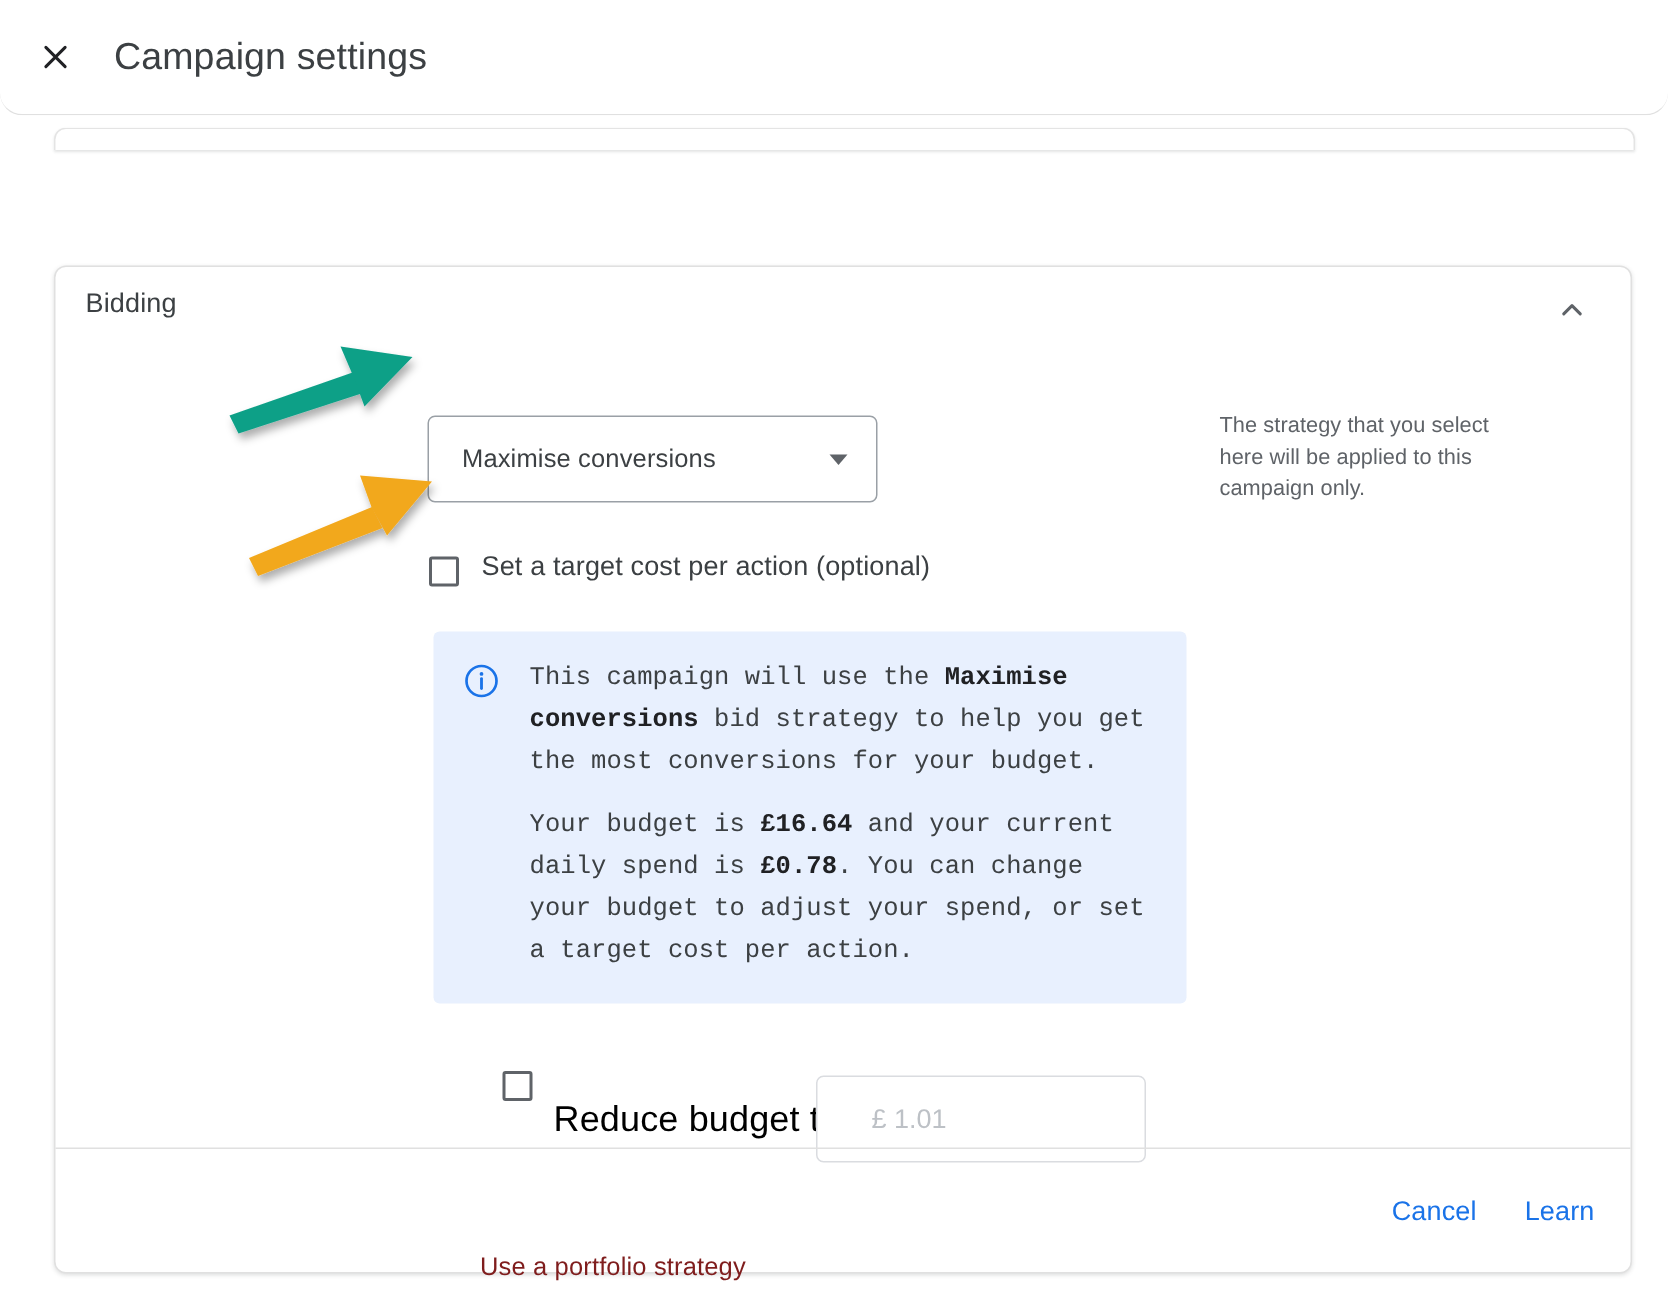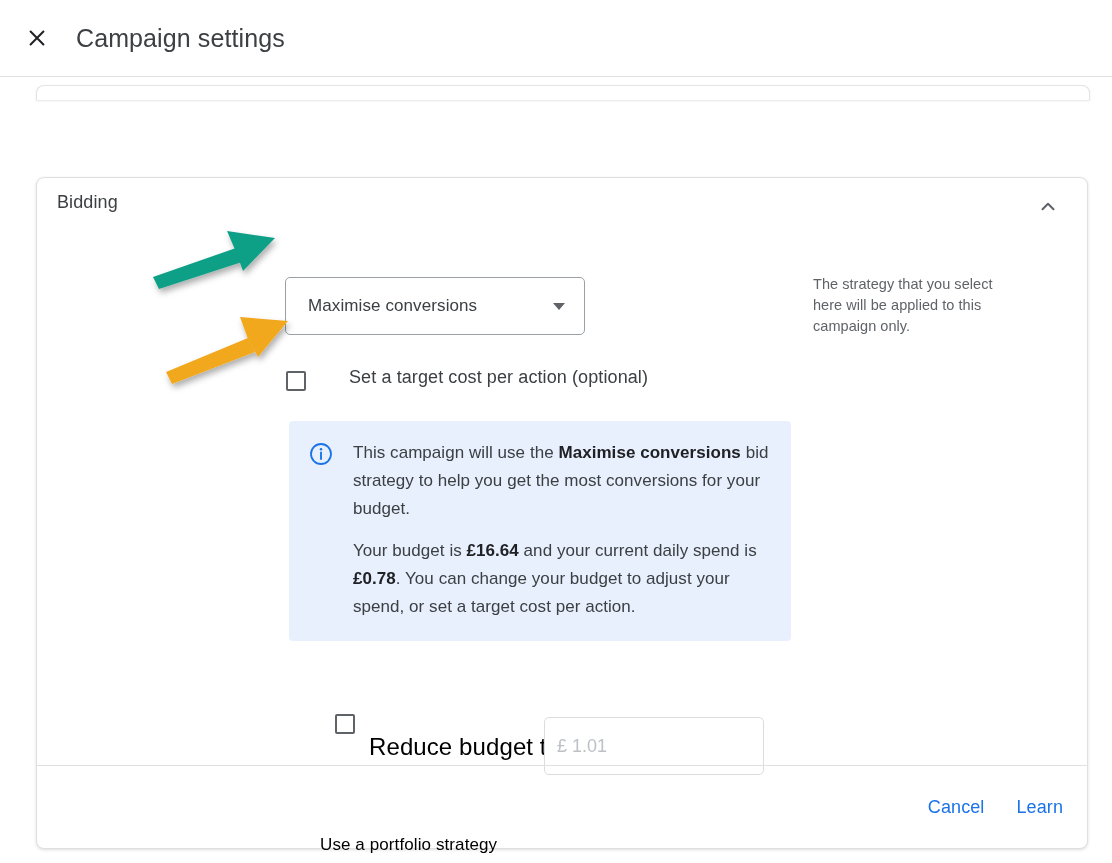--- a/index.html
+++ b/index.html
@@ -20,20 +20,21 @@
   .header {
     position: absolute;
     left: 0; top: 0;
     width: 1112px;
     height: 77px;
     background: #ffffff;
     border-bottom: 1px solid #e0e0e0;
     display: flex;
     align-items: center;
     box-sizing: border-box;
+    border-radius: 15px;
   }
   .close-btn {
     width: 34px; height: 34px;
     margin-left: 20px;
     display: flex;
     align-items: center;
     justify-content: center;
     cursor: pointer;
     border-radius: 50%;
   }
@@ -146,21 +147,20 @@
     box-sizing: border-box;
     cursor: pointer;
   }
   .cbox-tcpa { left: 249px; top: 193px; }
   .tcpa-label {
     position: absolute;
     left: 284px; top: 189px;
     font-size: 18px;
     color: #3c4043;
     letter-spacing: 0.1px;
-    margin-left: 28px;
   }
 
   
   .infobox {
     position: absolute;
     left: 252px; top: 243px;
     width: 502px;
     padding: 18px 20px 20px 20px;
     background: #e8f0fe;
     border-radius: 4px;
@@ -171,21 +171,21 @@
     left: 20px; top: 21px;
     width: 24px; height: 24px;
   }
   .info-text {
     margin-left: 44px;
     font-size: 17px;
     line-height: 28px;
     color: #3c4043;
     letter-spacing: 0.05px;
   }
-  .info-text p { margin: 0; }
+  .info-text p { margin: 0; font-family: Liberation Mono, monospace; }
   .info-text p + p { margin-top: 14px; }
   .info-text b { font-weight: bold; color: #202124; }
 
   
   .cbox-reduce { left: 298px; top: 536px; }
   .reduce-label {
     position: absolute;
     left: 332px; top: 555px;
     font-size: 24px;
     color: #000000;
@@ -195,31 +195,31 @@
     position: absolute;
     left: 507px; top: 539px;
     width: 220px; height: 58px;
     border: 1px solid #dadce0;
     border-radius: 5px;
     background: #fff;
     box-sizing: border-box;
     font-family: "Liberation Sans", sans-serif;
     font-size: 18px;
     color: #3c4043;
-    padding: 0 12px;
+    padding: 0 36px;
     outline: none;
   }
   .reduce-input::placeholder { color: #bdc1c6; }
 
   
   .link-portfolio {
     position: absolute;
     left: 283px; top: 657px;
     font-size: 17px;
-    color: #000000;
+    color: #7f1d1d;
     cursor: pointer;
     letter-spacing: 0.1px;
   }
 
   
   .help {
     position: absolute;
     left: 776px; top: 96px;
     width: 200px;
     font-size: 14.5px;

